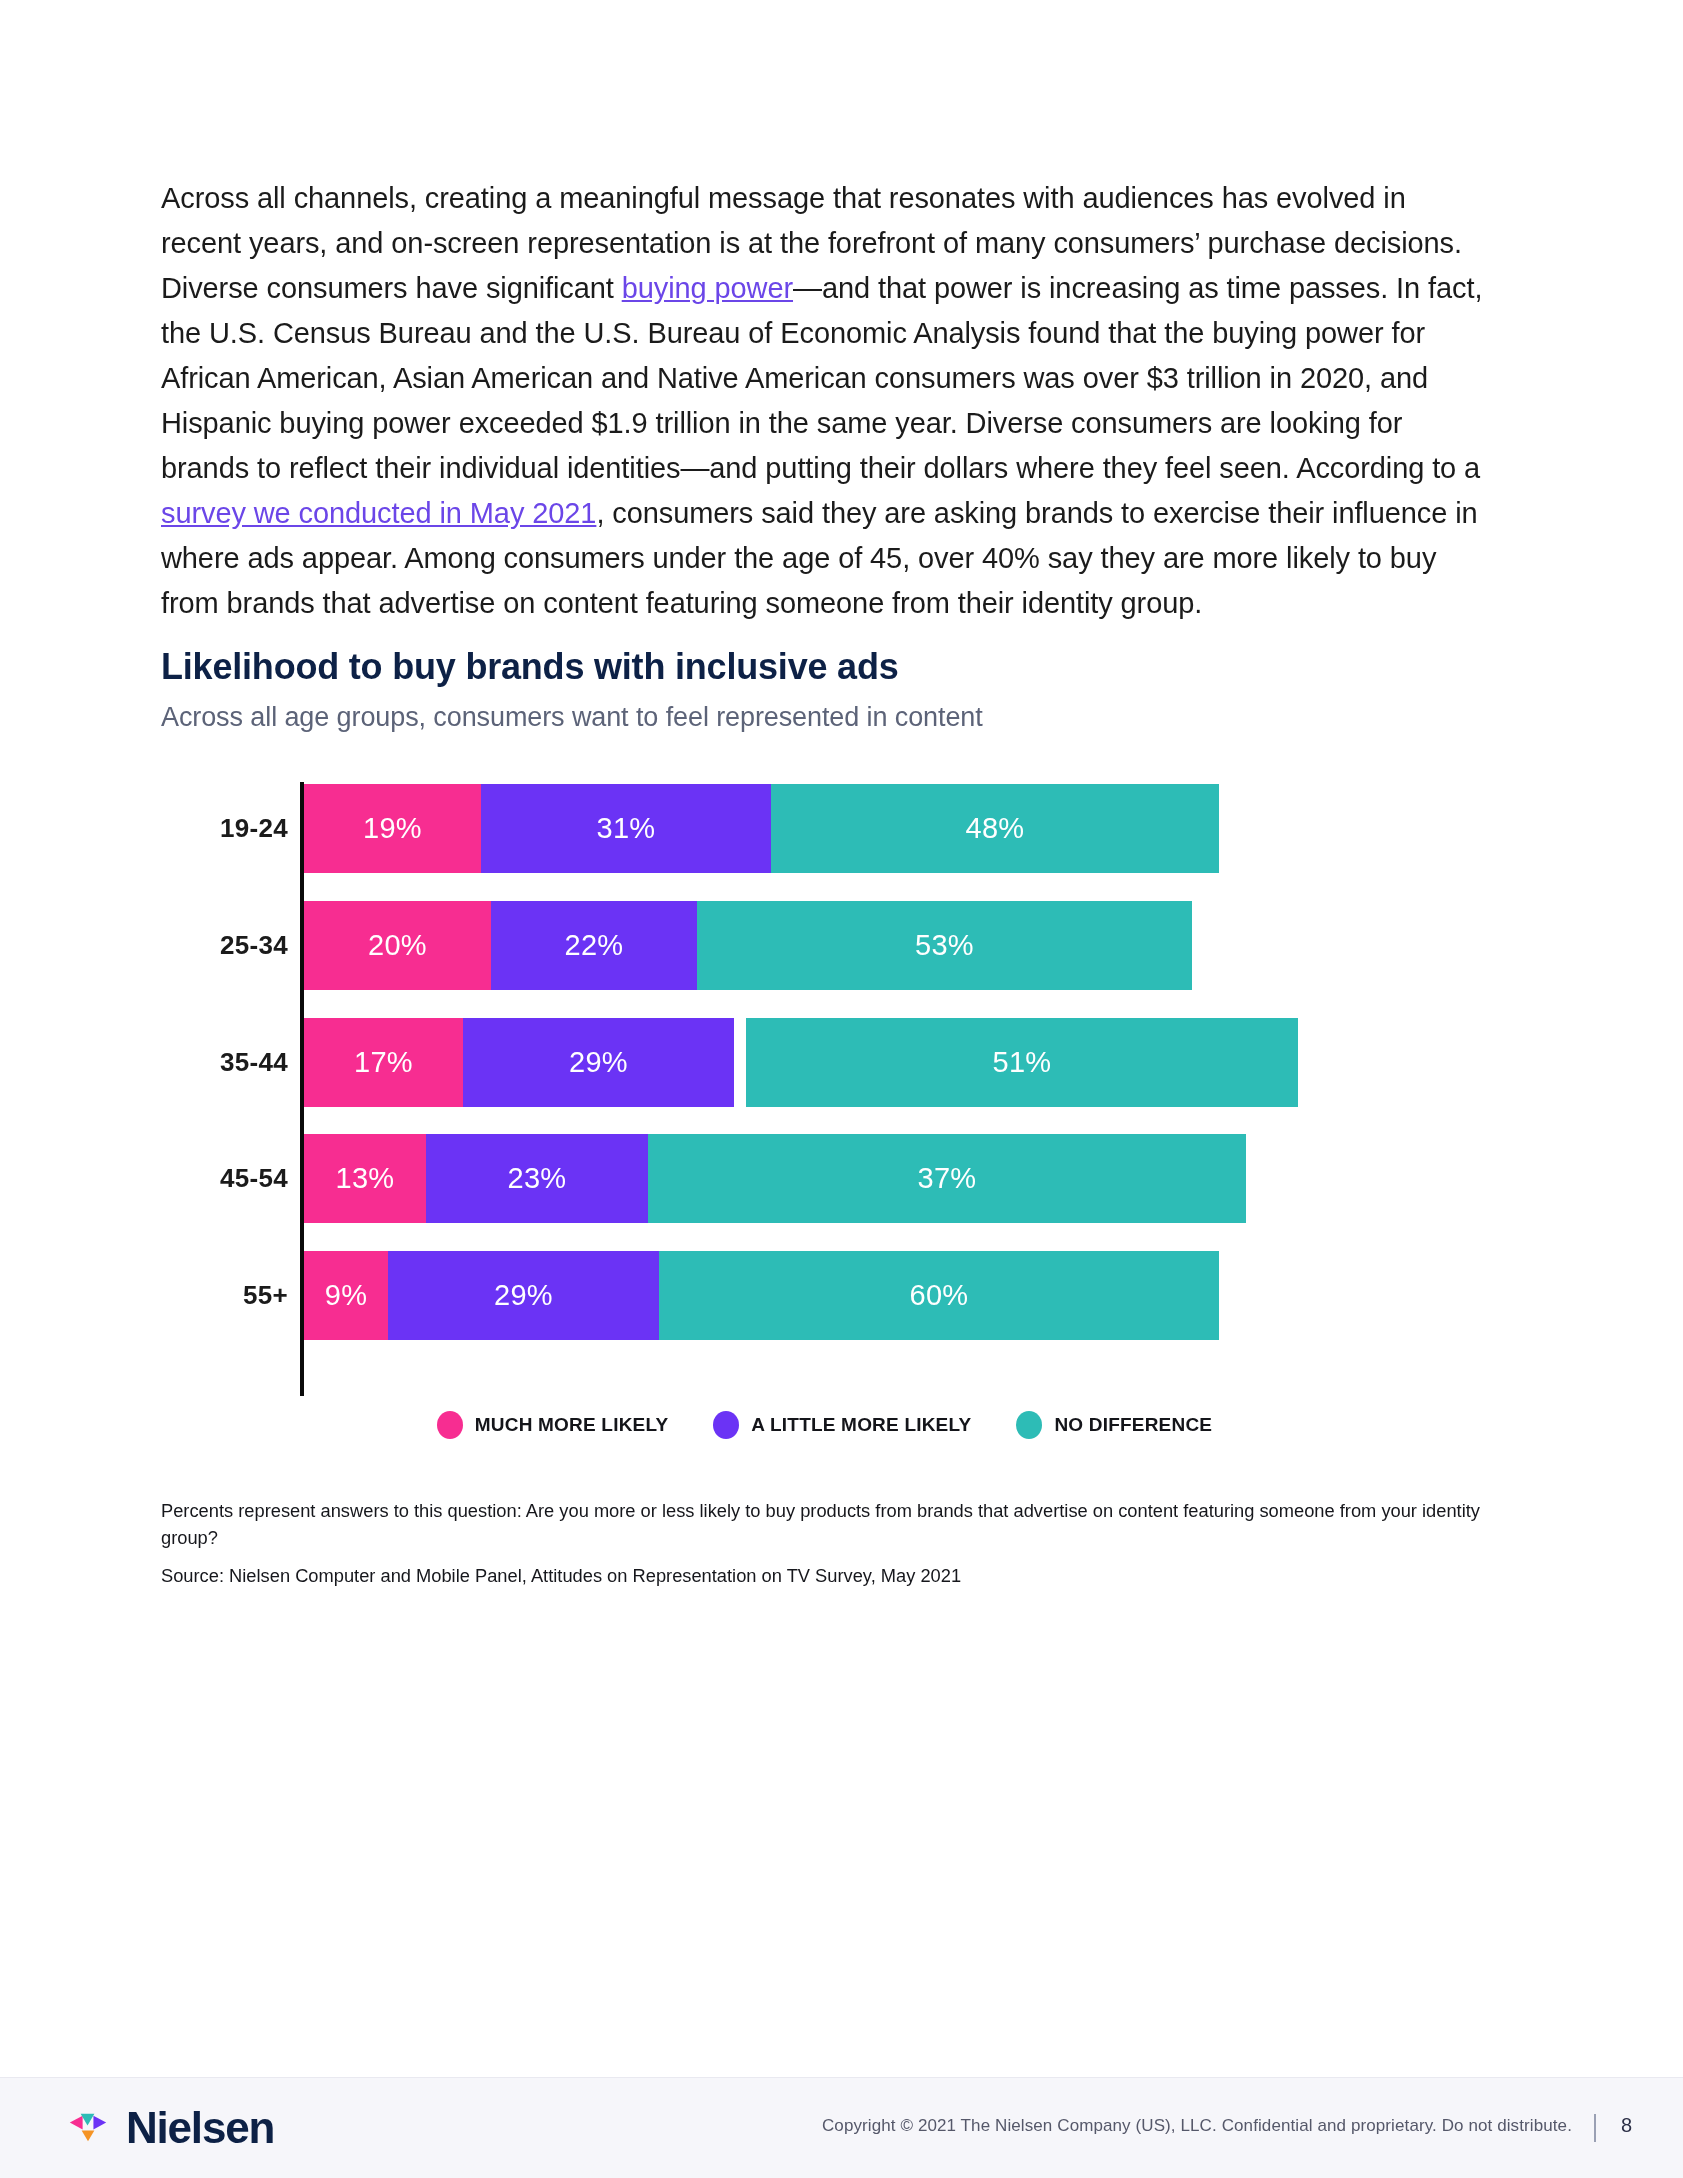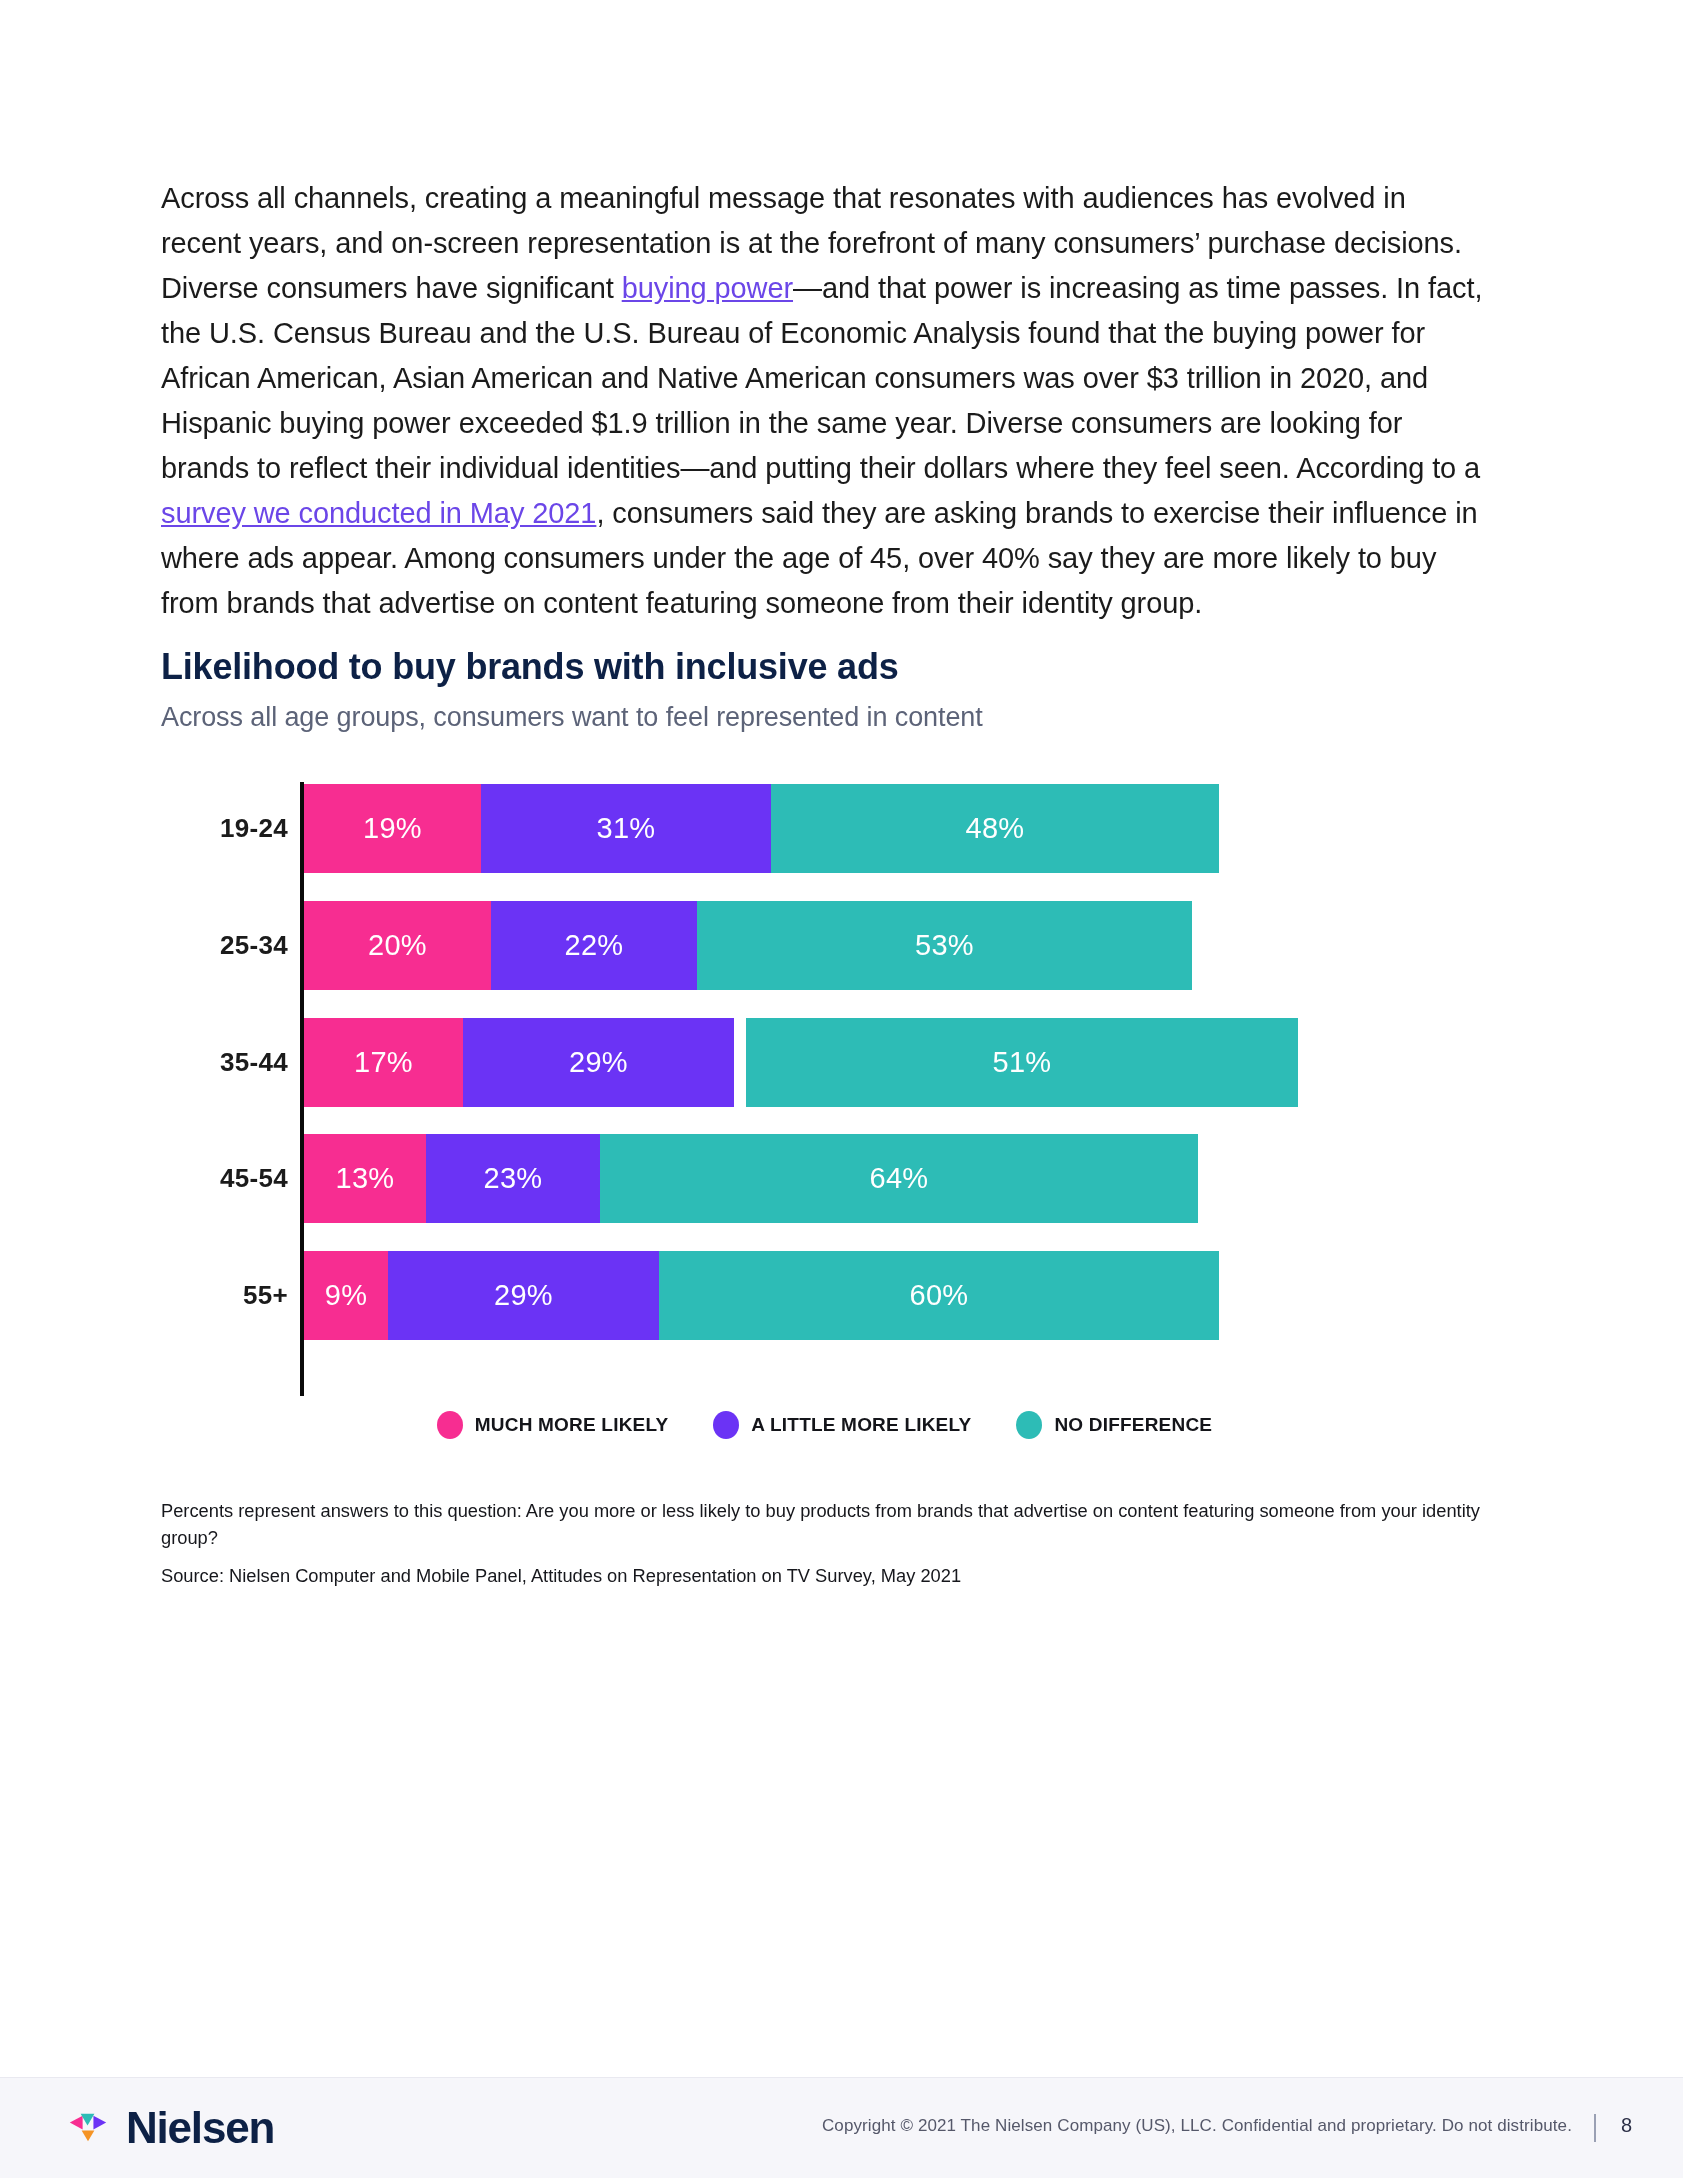--- a/index.html
+++ b/index.html
@@ -249,22 +249,22 @@
         <div class="seg s0" style="width:159px;">17%</div>
         <div class="seg s1" style="width:271px;">29%</div>
         <div class="seg s2" style="width:552px;margin-left:12px;">51%</div>
       </div>
     </div>
 
     <div class="bar-row" style="top:362px;">
       <div class="bar-label">45-54</div>
       <div class="bar-track">
         <div class="seg s0" style="width:122px;">13%</div>
-        <div class="seg s1" style="width:174px;">23%</div>
-        <div class="seg s2" style="width:598px;">64%</div>
+        <div class="seg s1" style="width:222px;">23%</div>
+        <div class="seg s2" style="width:598px;">37%</div>
       </div>
     </div>
 
     <div class="bar-row" style="top:479px;">
       <div class="bar-label">55+</div>
       <div class="bar-track">
         <div class="seg s0" style="width:84px;">9%</div>
         <div class="seg s1" style="width:271px;">29%</div>
         <div class="seg s2" style="width:560px;">60%</div>
       </div>

